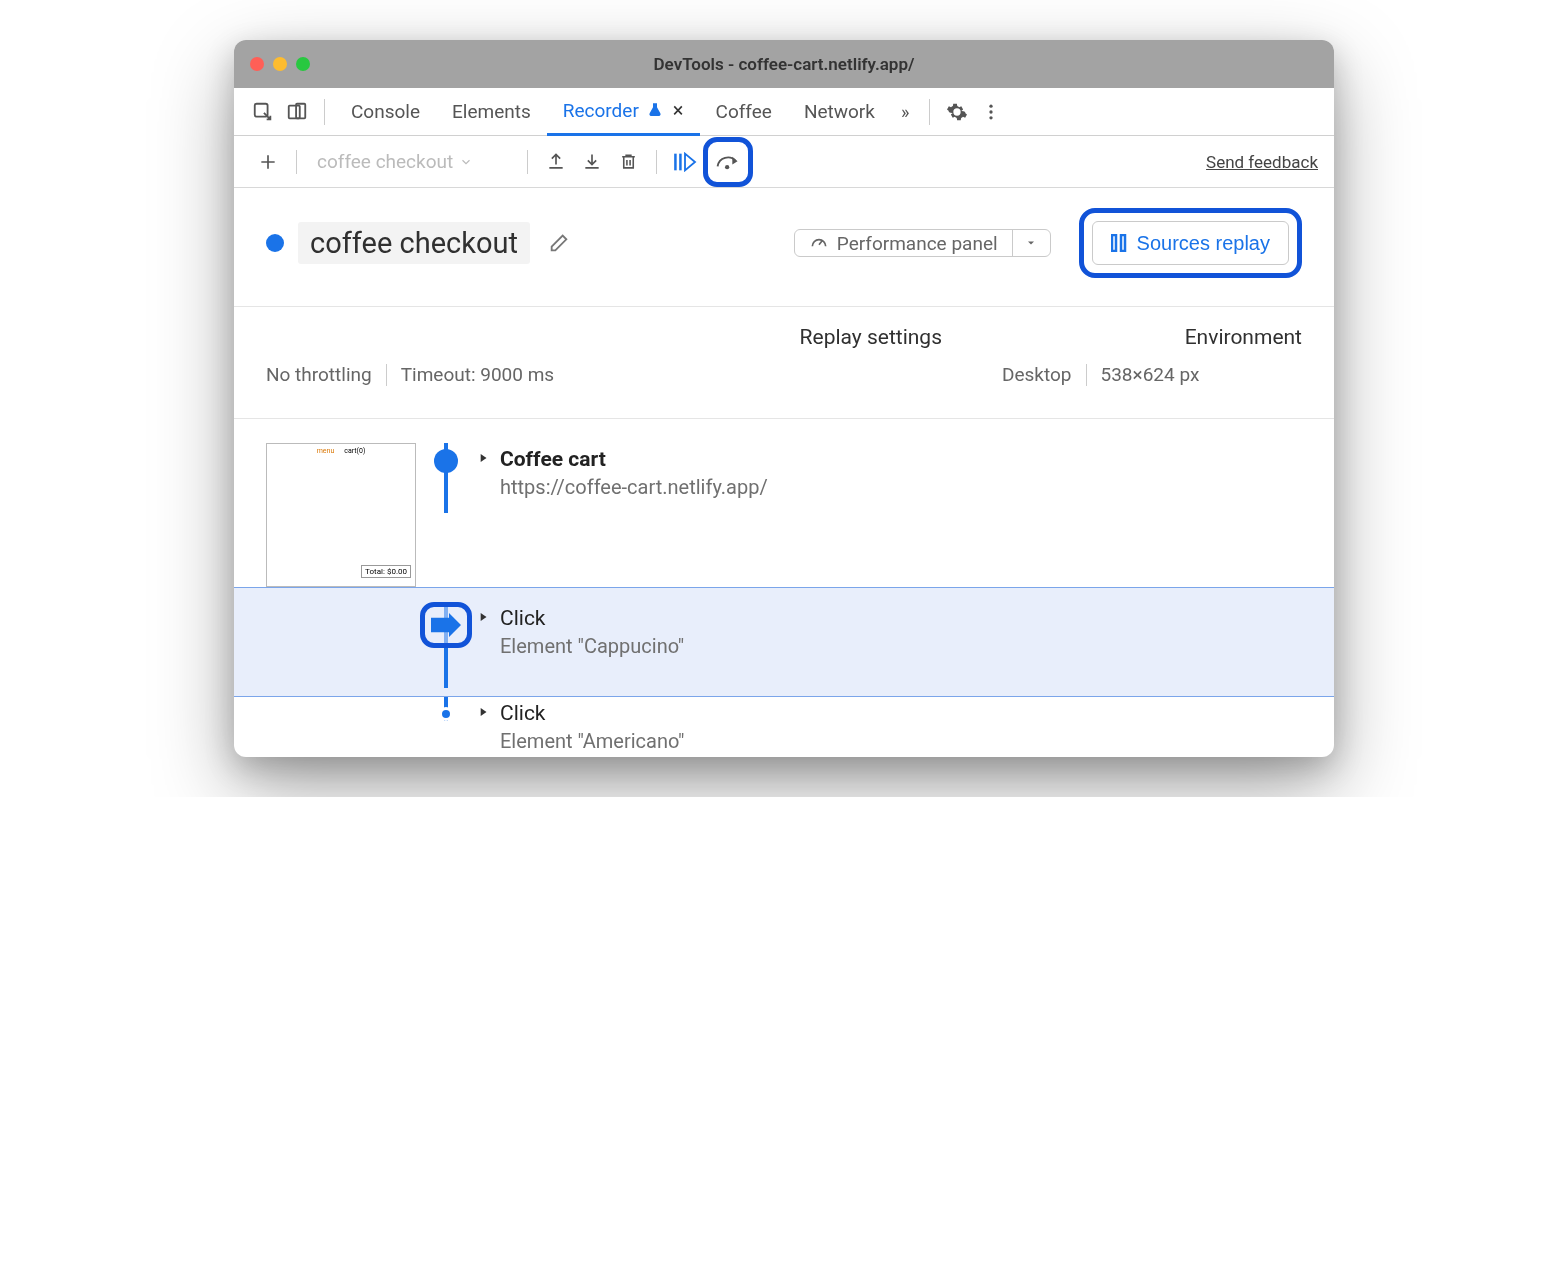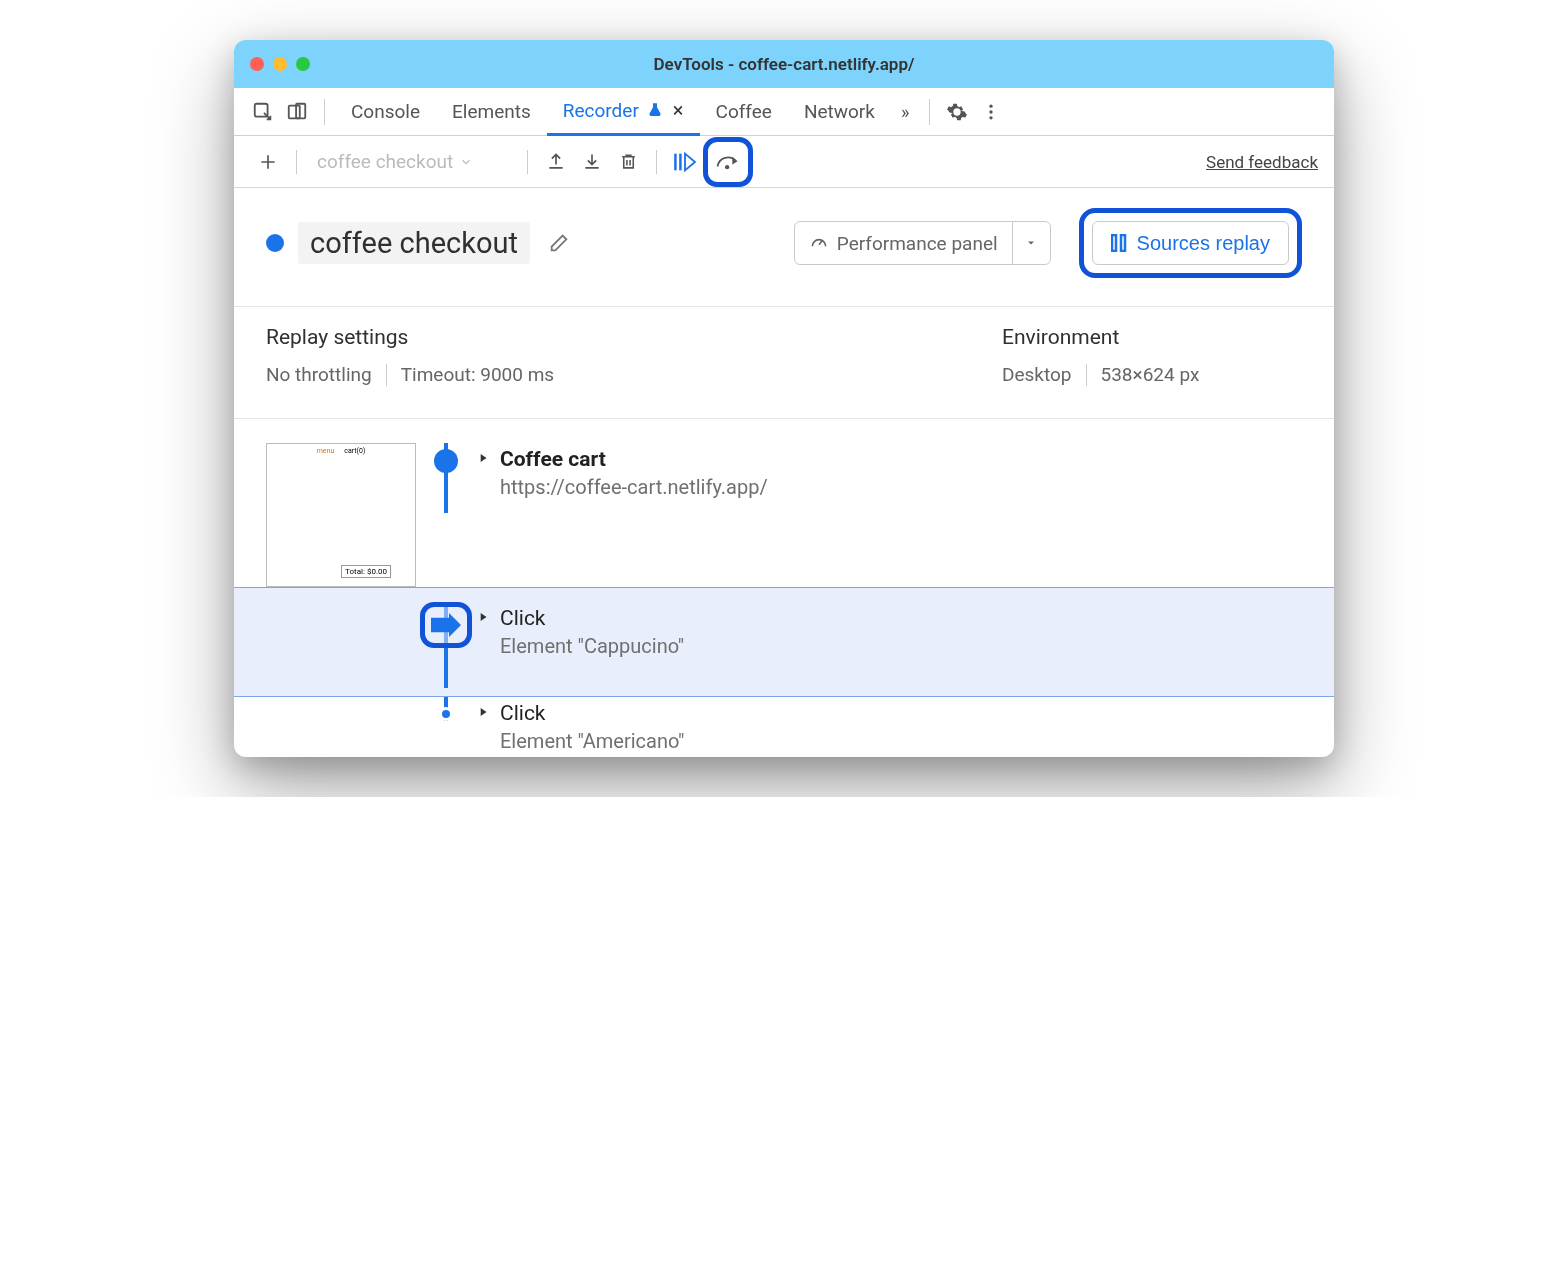--- a/index.html
+++ b/index.html
@@ -1,18 +1,18 @@
 <!DOCTYPE html>
 <html><head>
 <meta charset="utf-8">
 <style>
 * { box-sizing: border-box; margin: 0; padding: 0; }
 body { font-family: -apple-system, BlinkMacSystemFont, "Segoe UI", Roboto, sans-serif; background: #fff; display: flex; justify-content: center; align-items: flex-start; padding: 40px; }
 .window { width: 1100px; background: #fff; border-radius: 12px; box-shadow: 0 30px 80px rgba(0,0,0,0.35), 0 10px 30px rgba(0,0,0,0.2); overflow: hidden; }
-.titlebar { height: 48px; display: flex; align-items: center; padding: 0 16px; position: relative; background: #7dd3fc; }
+.titlebar { height: 48px; display: flex; align-items: center; padding: 0 16px; position: relative; background: #a3a3a3; }
 .traffic { display: flex; gap: 9px; }
 .tl { width: 14px; height: 14px; border-radius: 50%; }
 .tl.red { background:#ff5f57; } .tl.yellow { background:#febc2e; } .tl.green { background:#28c840; }
 .title { position:absolute; left:0; right:0; text-align:center; font-size:17px; color:#333; font-weight:600; pointer-events:none;}
 .tabs { display:flex; align-items:center; height:48px; padding:0 12px; border-bottom:1px solid #d0d0d0;}
 .tab-icon-btn { width:34px; height:34px; display:flex; align-items:center; justify-content:center; color:#555;}
 .divider-v { width:1px; height:26px; background:#ccc; margin:0 10px;}
 .tab { padding:0 16px; height:48px; display:flex; align-items:center; font-size:19px; color:#555; gap:8px; position:relative;}
 .tab.active { color:#1a73e8; border-bottom:3px solid #1a73e8; }
 .tab-close { font-size:20px; color:#333; margin-left:2px;}
@@ -21,38 +21,38 @@
 .tb-btn { width:36px; height:36px; display:flex; align-items:center; justify-content:center; color:#555;}
 .tb-sep { width:1px; height:24px; background:#ccc; margin:0 10px;}
 .recording-select { display:flex; align-items:center; gap:6px; padding:0 10px; height:36px; font-size:19px; color:#bbb; min-width:210px;}
 .play-btn svg { color:#1a73e8;}
 .highlight-ring { border:5px solid #1153d8; border-radius:14px; padding:2px; display:flex; align-items:center; justify-content:center;}
 .feedback { font-size:17px; color:#444; text-decoration:underline; margin-left:auto;}
 .header-row { display:flex; align-items:center; padding:20px 32px 28px; gap:14px; border-bottom:1px solid #e5e5e5;}
 .rec-dot { width:18px; height:18px; border-radius:50%; background:#1a73e8;}
 .rec-title { font-size:29px; color:#303030; background:#f3f3f3; padding:4px 12px; border-radius:3px;}
 .edit-icon { color:#777; margin-left:4px;}
-.perf-select { margin-left:auto; display:flex; align-items:center; border:1px solid #cacaca; border-radius:6px; height:44px;}
+.perf-select { margin-left:auto; display:flex; align-items:center; border:1px solid #cacaca; border-radius:6px; height:28px;}
 .perf-main { display:flex; align-items:center; gap:8px; padding:0 14px; font-size:19px; color:#666;}
 .perf-drop { border-left:1px solid #cacaca; width:38px; height:100%; display:flex; align-items:center; justify-content:center; color:#666;}
 .cancel-wrap { border:5px solid #1153d8; border-radius:16px; padding:8px; margin-left:14px;}
 .cancel-btn { display:flex; align-items:center; gap:10px; border:1px solid #cacaca; border-radius:6px; height:44px; padding:0 18px; font-size:20px; color:#1a73e8; background:#fff; font-weight:500;}
 .settings { display:flex; padding:18px 32px 32px; gap:60px; border-bottom:1px solid #e5e5e5;}
-.sgroup { flex:1; }
+.sgroup { flex:1;text-align:right; }
 .sgroup.env { flex: 0 0 auto; min-width: 300px;}
 .sgroup h3 { font-size:21px; color:#303030; font-weight:400; margin-bottom:14px;}
 .svals { display:flex; align-items:center; font-size:19px; color:#666;}
 .svals .vsep { width:1px; height:22px; background:#ccc; margin:0 14px;}
 .steps { position:relative; padding:24px 32px 0;}
 .step { display:flex; align-items:flex-start; position:relative; min-height:110px;}
 .step.highlighted { background:#e8eefb; border-top:1px solid #7ba5ea; border-bottom:1px solid #7ba5ea; margin:0 -32px; padding:14px 32px;}
 .step-thumb { width:150px; flex-shrink:0;}
 .thumb-box { width:150px; height:144px; border:1px solid #bbb; background:#fff; position:relative; font-size:7px;}
 .thumb-header { height:14px; display:flex; justify-content:center; gap:10px; padding-top:3px;}
-.thumb-footer { position:absolute; bottom:8px; right:24px; border:1px solid #999; padding:1px 3px; font-size:8px;}
+.thumb-footer { position:absolute; bottom:8px; right:4px; border:1px solid #999; padding:1px 3px; font-size:8px;}
 .step-timeline { width:60px; flex-shrink:0; display:flex; justify-content:center; position:relative;}
 .timeline-line { position:absolute; top:0; bottom:-40px; width:4px; background:#1a73e8; left:50%; transform:translateX(-50%);}
 .timeline-marker { position:relative; z-index:2;}
 .marker-dot-lg { width:24px; height:24px; border-radius:50%; background:#1a73e8; margin-top:6px;}
 .marker-dot-sm { width:14px; height:14px; border-radius:50%; background:#1a73e8; border:3px solid #fff; margin-top:10px;}
 .marker-arrow-wrap { border:5px solid #1153d8; border-radius:14px; padding:6px; background:rgba(232,238,251,0.5);}
 .marker-arrow { width:30px; height:24px; background:#1a73e8; clip-path: polygon(0 20%, 60% 20%, 60% 0, 100% 50%, 60% 100%, 60% 80%, 0 80%);}
 .step-content { display:flex; align-items:flex-start; gap:10px; padding-top:4px;}
 .step-expand { color:#333; margin-top:4px;}
 .step-text .step-title { font-size:21px; color:#222;}

